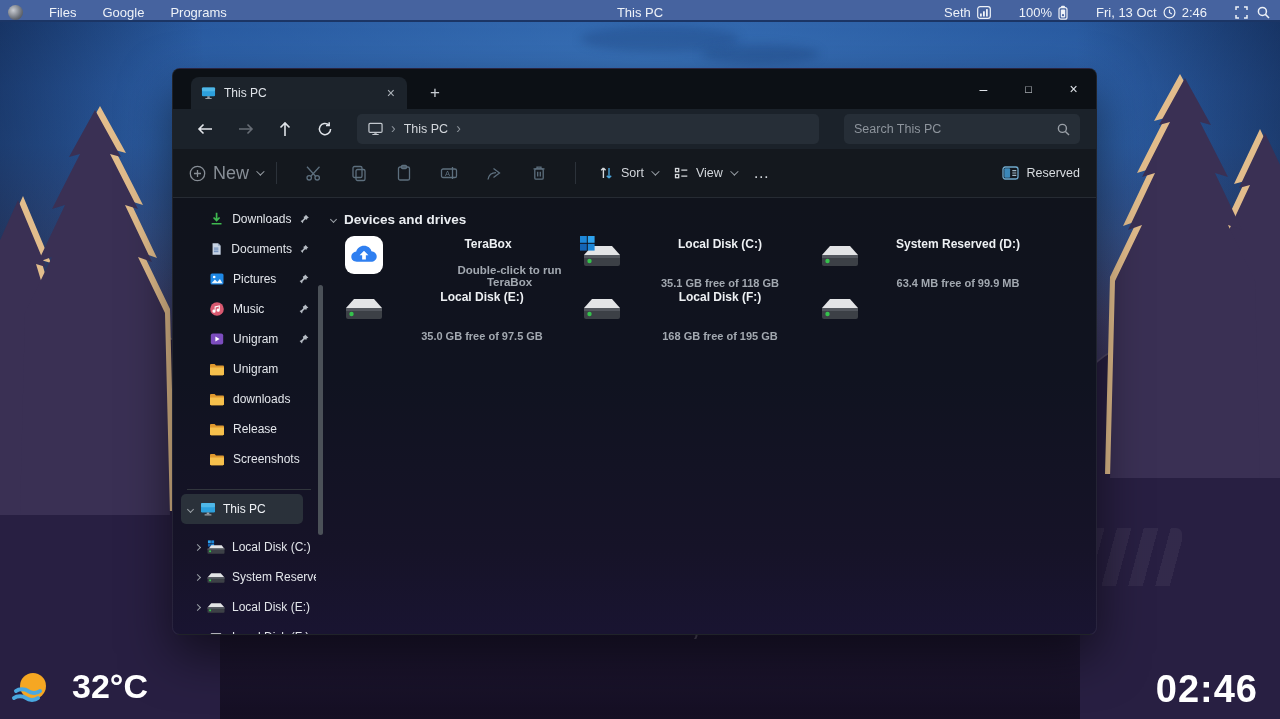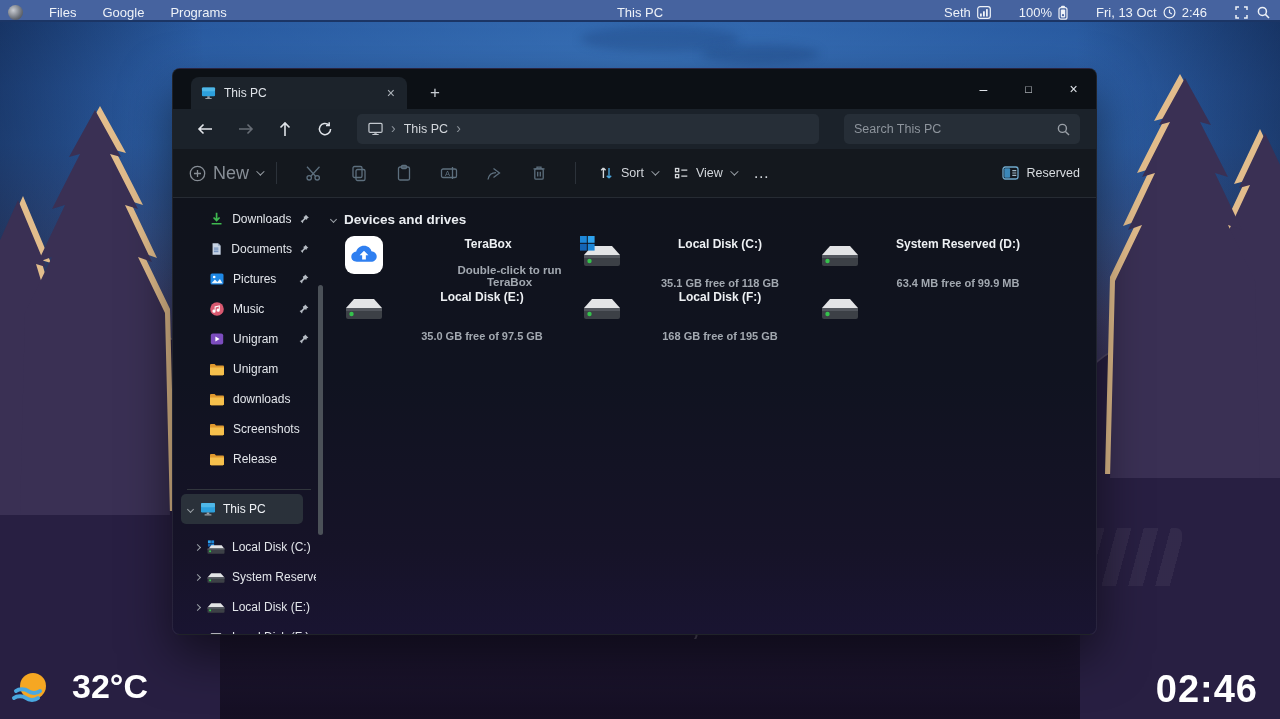--- a/index.html
+++ b/index.html
@@ -417,28 +417,28 @@
               <path d="M1 2.2C1 1.5 1.5 1 2.2 1h3.4L7 2.6h6.8c.7 0 1.2.5 1.2 1.2V11c0 .7-.5 1.2-1.2 1.2H2.2C1.5 12.2 1 11.7 1 11z" fill="#e0992e"></path>
               <path d="M1 4.4h14V11c0 .7-.5 1.2-1.2 1.2H2.2C1.5 12.2 1 11.7 1 11z" fill="#f6c04c"></path>
             </svg>
             <span>downloads</span>
           </div>
           <div class="srow">
             <svg width="16" height="13" viewBox="0 0 16 13">
               <path d="M1 2.2C1 1.5 1.5 1 2.2 1h3.4L7 2.6h6.8c.7 0 1.2.5 1.2 1.2V11c0 .7-.5 1.2-1.2 1.2H2.2C1.5 12.2 1 11.7 1 11z" fill="#e0992e"></path>
               <path d="M1 4.4h14V11c0 .7-.5 1.2-1.2 1.2H2.2C1.5 12.2 1 11.7 1 11z" fill="#f6c04c"></path>
             </svg>
-            <span>Screenshots</span>
+            <span>Release</span>
           </div>
           <div class="srow">
             <svg width="16" height="13" viewBox="0 0 16 13">
               <path d="M1 2.2C1 1.5 1.5 1 2.2 1h3.4L7 2.6h6.8c.7 0 1.2.5 1.2 1.2V11c0 .7-.5 1.2-1.2 1.2H2.2C1.5 12.2 1 11.7 1 11z" fill="#e0992e"></path>
               <path d="M1 4.4h14V11c0 .7-.5 1.2-1.2 1.2H2.2C1.5 12.2 1 11.7 1 11z" fill="#f6c04c"></path>
             </svg>
-            <span>Release</span>
+            <span>Screenshots</span>
           </div>
 
           <div class="side-sep"></div>
 
           <div class="srow-pc">
             <span class="chev-side down"></span>
             <svg width="16" height="14" viewBox="0 0 16 14">
               <rect x="1" y="1" width="14" height="9.5" rx="1.2" fill="#2da0dc"></rect>
               <rect x="1" y="1" width="14" height="4.2" rx="1.2" fill="#58bdea" opacity=".8"></rect>
               <rect x="6.7" y="10.5" width="2.6" height="1.8" fill="#9aa0a6"></rect>

